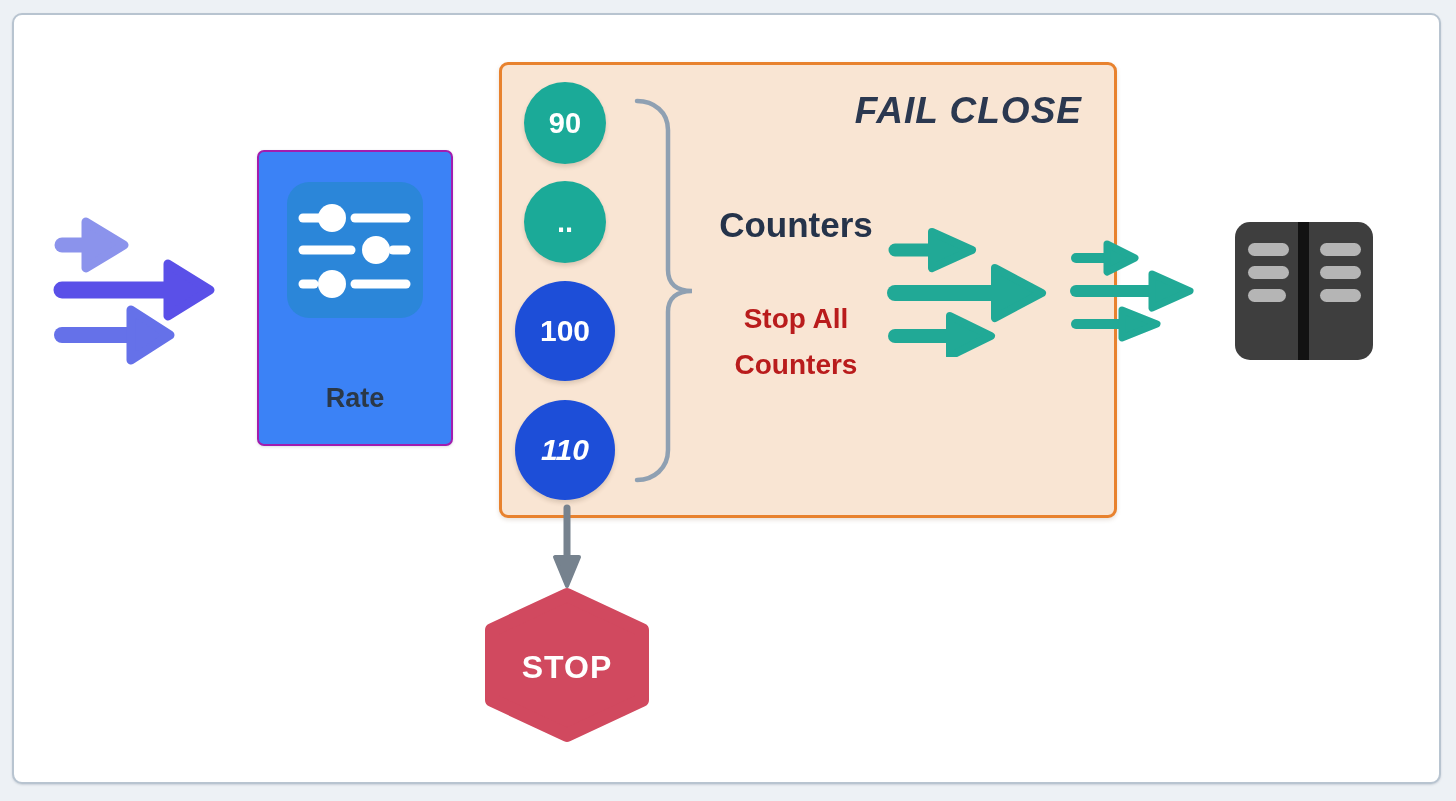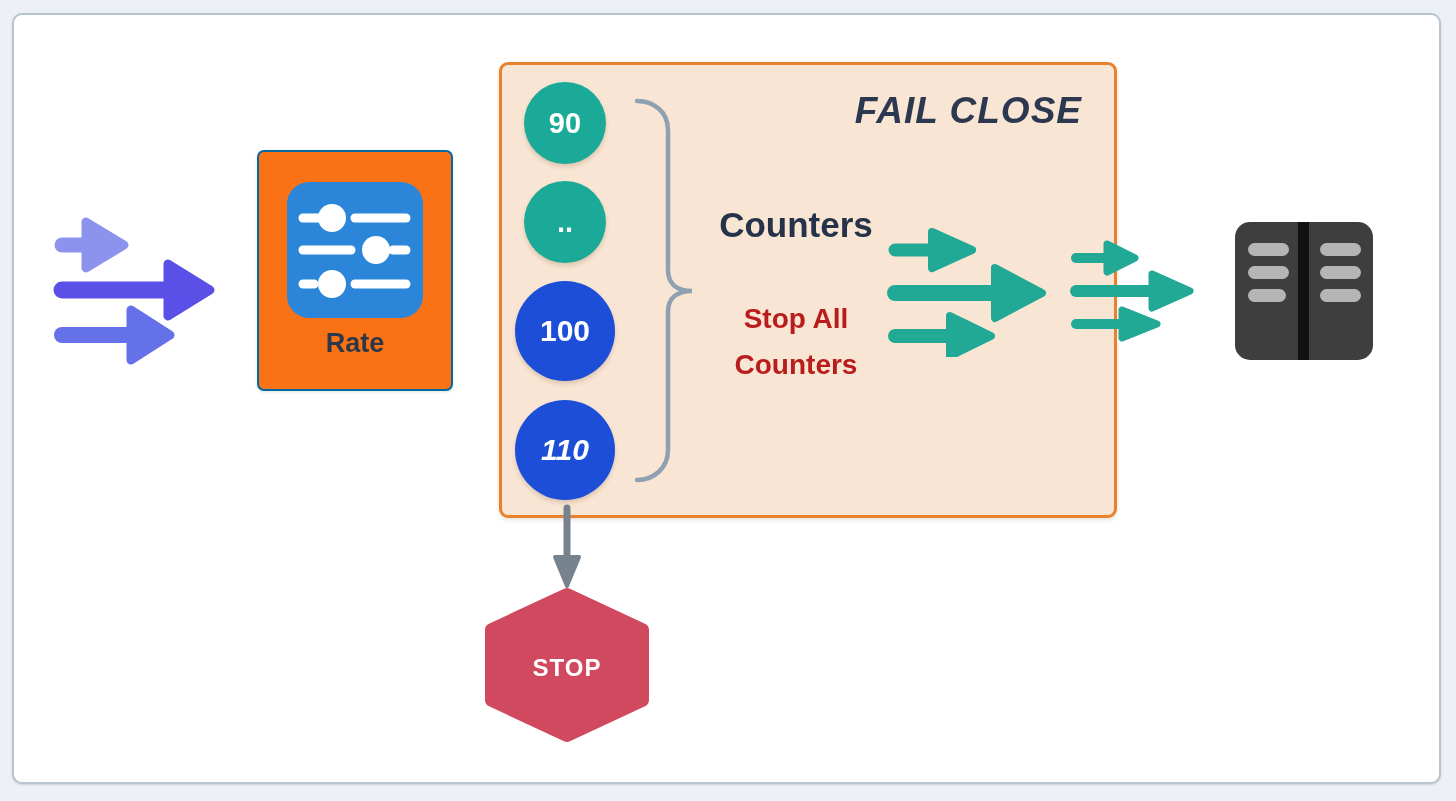--- a/index.html
+++ b/index.html
@@ -23,23 +23,23 @@
     border-radius:10px;
     box-sizing:border-box;
     box-shadow:0 1px 2px rgba(100,115,135,.25);
   }
   svg{display:block;position:absolute;}
   .abs{position:absolute;}
 
   
   .rate-limiter{
     position:absolute;left:257px;top:150px;
-    width:196px;height:241px;
-    background:#f97316;
-    border:2px solid #0369a1;
+    width:196px;height:296px;
+    background:#3b82f6;
+    border:2px solid #a21caf;
     border-radius:7px;
     box-sizing:border-box;
     box-shadow:0 1px 3px rgba(120,130,145,.25);
   }
   .rl-icon{
     position:absolute;left:28px;top:30px;
     width:136px;height:136px;
     background:#2b86d9;
     border-radius:22px;
   }
@@ -92,21 +92,21 @@
     text-align:center;
     color:#b91c1c;font-size:28px;font-weight:700;line-height:46px;
     white-space:nowrap;
   }
 
   
   .stop-label{
     position:absolute;left:478px;top:584px;
     width:178px;height:167px;
     display:flex;align-items:center;justify-content:center;
-    color:#ffffff;font-size:24px;font-weight:700;letter-spacing:1px;
+    color:#ffffff;font-size:32px;font-weight:700;letter-spacing:1px;
     pointer-events:none;
   }
 </style>
 </head>
 <body>
 
 <div class="stage">
   <div class="panel"></div>
 
   <svg class="abs" style="left:40px;top:200px;" width="230" height="180" viewBox="0 0 230 180">

